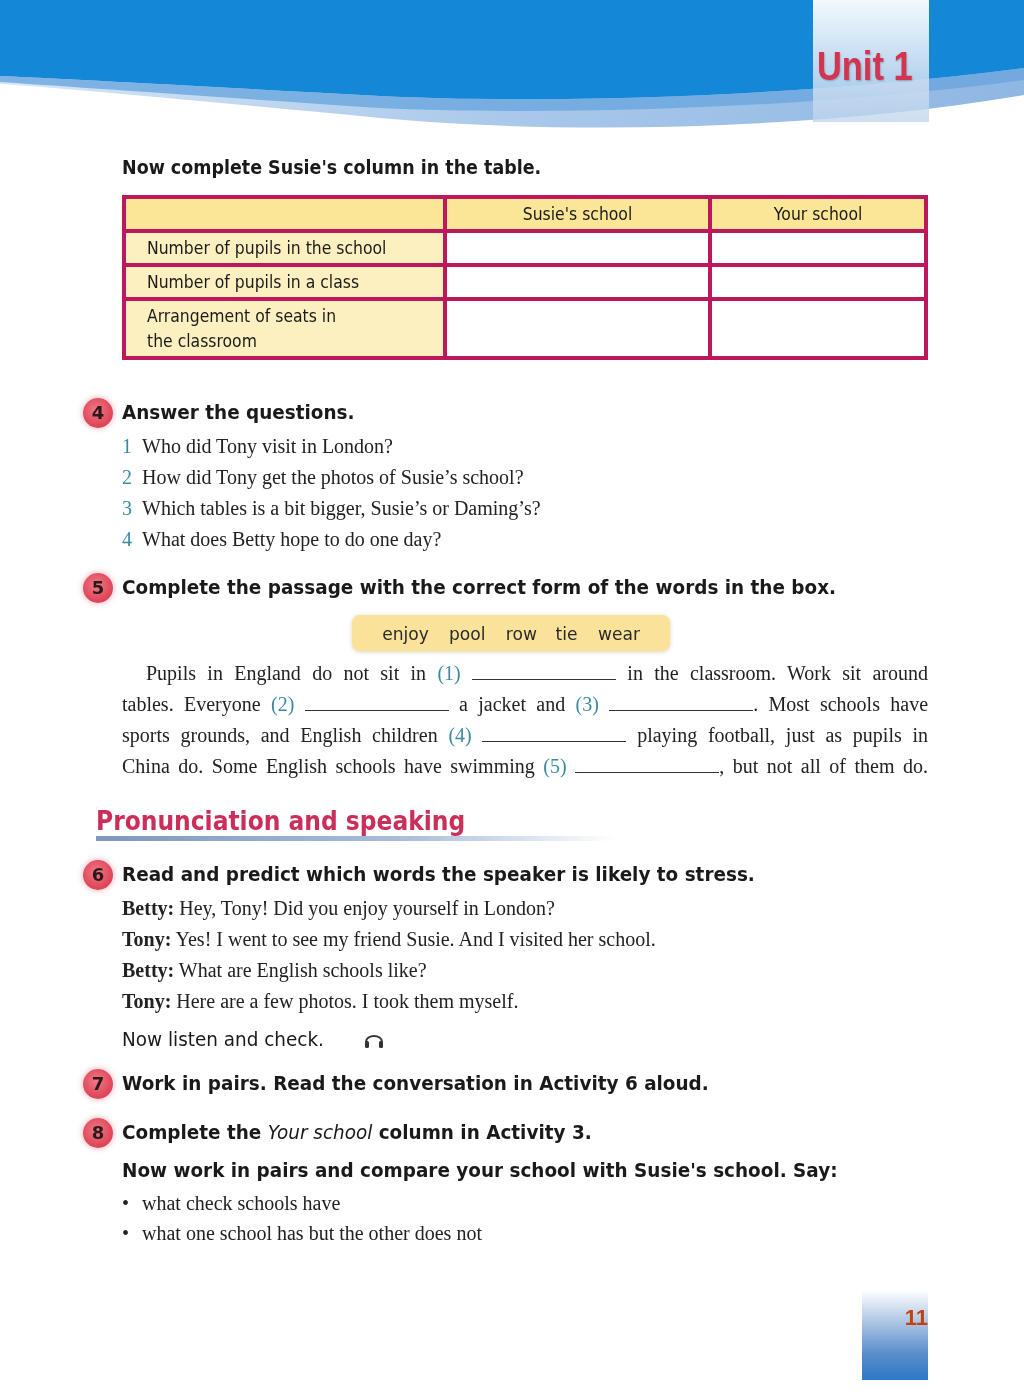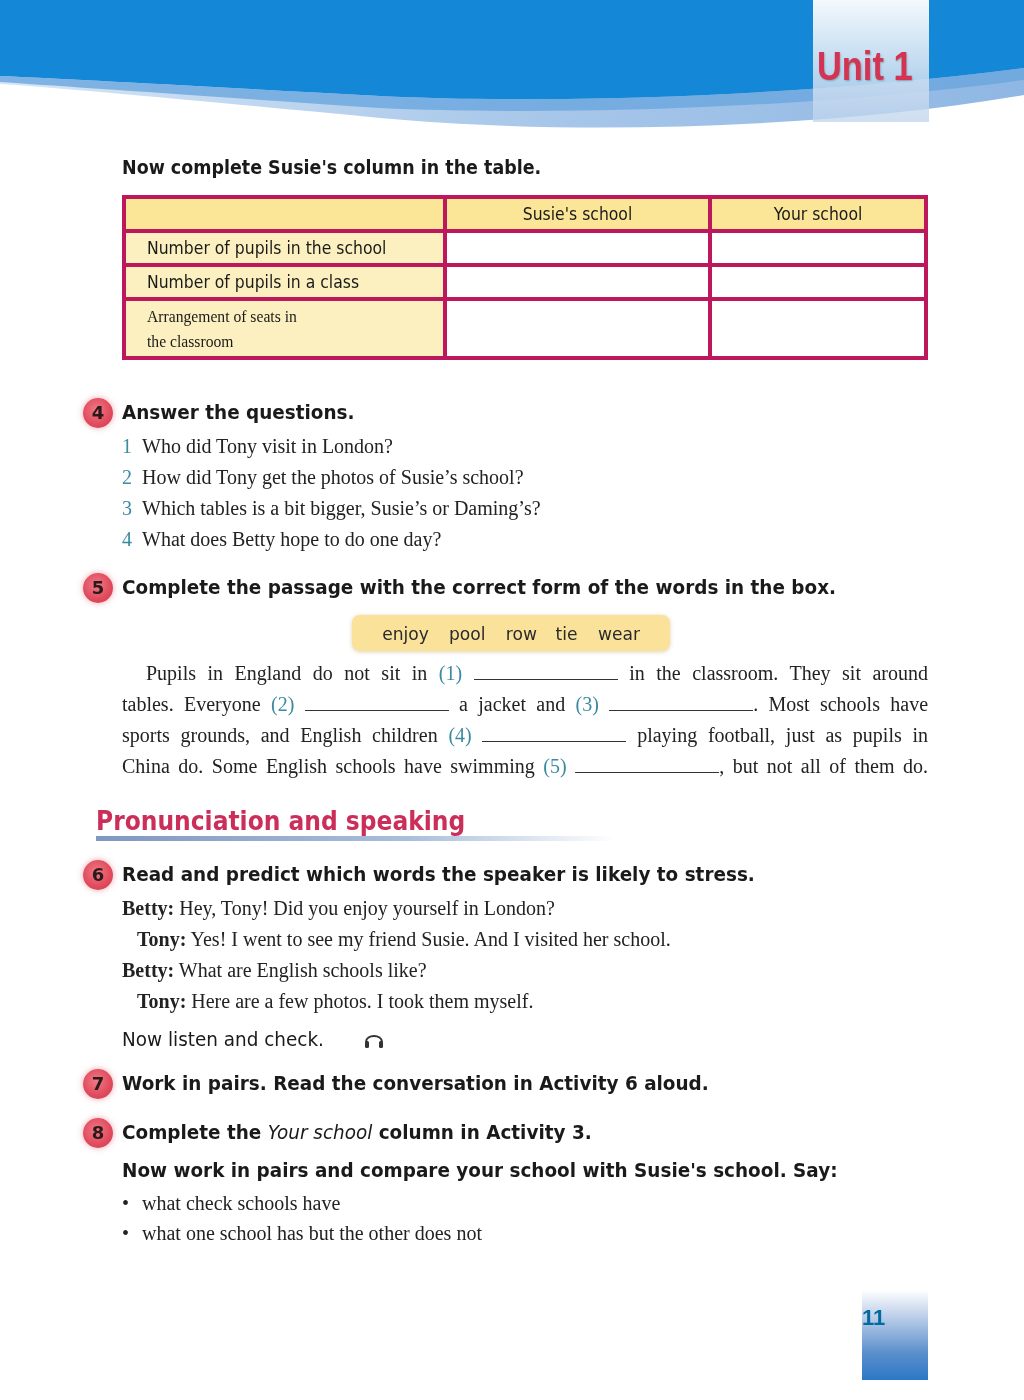--- a/index.html
+++ b/index.html
@@ -36,21 +36,21 @@
     border-collapse: collapse; font-family: "DejaVu Sans", sans-serif;
   }
   table.cmp td, table.cmp th {
     border: 4px solid #be185d; padding: 0; font-size: 17px; font-weight: normal;
   }
   table.cmp th { background: #fbe596; height: 30px; text-align: center; }
   table.cmp td.rowlabel { background: #fcf0c0; padding-left: 21px; width: 296px; }
   table.cmp td.blank { background: #ffffff; }
   table.cmp tr.r1 td { height: 30px; border-radius: 6px; }
   table.cmp tr.r2 td { height: 30px; }
-  table.cmp tr.r3 td { height: 55px; line-height: 25px; font-family: Liberation Serif, serif; }
+  table.cmp tr.r3 td { height: 55px; line-height: 25px; }
   table.cmp tr.r4 td { height: 29px; }
   .cell-txt { display: inline-block; transform: scaleX(0.92); transform-origin: left center; }
   th .cell-txt { transform-origin: center center; }
 
   
   .badge {
     position: absolute; width: 30px; height: 30px; border-radius: 50%;
     background: radial-gradient(circle at 45% 40%, #f07a86 0%, #e04a5c 60%, #c93a4e 100%);
     box-shadow: 0 0 6px rgba(220,60,80,0.45);
     color: #2a1a1a; font-family: "DejaVu Sans", sans-serif; font-weight: bold;
@@ -99,39 +99,39 @@
   .section-rule {
     position: absolute; left: 96px; top: 836px; width: 520px; height: 5px;
     background: linear-gradient(to right, #7f98c0 0%, #a9bedb 60%, rgba(230,236,246,0) 100%);
   }
 
   .dialog {
     position: absolute; left: 122px;
     font-family: "Liberation Serif", serif; font-size: 20px; color: #222; white-space: nowrap;
   }
   .dialog b { font-weight: bold; }
-  .dialog.indent { left: 137px; }
+  .dialog.indent { left: 122px; }
 
   .headphones {
     position: absolute; left: 362px; top: 1027px; width: 24px; height: 24px;
   }
 
   .bullet {
     position: absolute; left: 122px;
     font-family: "Liberation Serif", serif; font-size: 20px; color: #222; white-space: nowrap;
   }
   .bullet .dot { display: inline-block; width: 20px; }
 
   .page-num-box {
     position: absolute; left: 862px; top: 1290px; width: 66px; height: 90px;
     background: linear-gradient(to bottom, #ffffff 0%, #c7d6ec 25%, #5b8fcc 70%, #2c78c6 100%);
   }
   .page-num {
-    position: absolute; left: 862px; top: 1305px; width: 66px; text-align: left;
-    font-family: "Liberation Sans", sans-serif; font-weight: bold; font-size: 22px; color: #0369a1;
+    position: absolute; left: 862px; top: 1305px; width: 66px; text-align: right;
+    font-family: "Liberation Sans", sans-serif; font-weight: bold; font-size: 22px; color: #c2410c;
   }
 </style>
 </head>
 <body>
 
 <svg class="banner" viewBox="0 0 1024 140" preserveAspectRatio="none">
   <defs>
     <linearGradient id="waveLight" x1="0" y1="0" x2="1" y2="0">
       <stop offset="0" stop-color="#d6e6f6"></stop>
       <stop offset="0.5" stop-color="#a9c8ea"></stop>
@@ -186,21 +186,21 @@
 <div class="heading" style="top:575px;">Complete the passage with the correct form of the words in the box.</div>
 <div class="wordbox">
   <span>enjoy</span>
   <span>pool</span>
   <span>row</span>
   <span>tie</span>
   <span>wear</span>
 </div>
 
 <div class="passage">
-  <span class="pl first"><span>Pupils in England do not sit in</span> <span class="blanknum">(1)</span> <span class="blankline"></span> <span>in the classroom. They sit around</span></span>
+  <span class="pl first"><span>Pupils in England do not sit in</span> <span class="blanknum">(1)</span> <span class="blankline"></span> <span>in the classroom. Work sit around</span></span>
   <span class="pl"><span>tables. Everyone</span> <span class="blanknum">(2)</span> <span class="blankline"></span> <span>a jacket and</span> <span class="blanknum">(3)</span> <span class="blankline"></span><span>. Most schools have</span></span>
   <span class="pl"><span>sports grounds, and English children</span> <span class="blanknum">(4)</span> <span class="blankline"></span> <span>playing football, just as pupils in</span></span>
   <span class="pl"><span>China do. Some English schools have swimming</span> <span class="blanknum">(5)</span> <span class="blankline"></span><span>, but not all of them do.</span></span>
 </div>
 
 <div class="section-rule"></div>
 <div class="section-title">Pronunciation and speaking</div>
 
 <div class="badge" style="left:83px; top:860px;">6</div>
 <div class="heading" style="top:862px;">Read and predict which words the speaker is likely to stress.</div>

